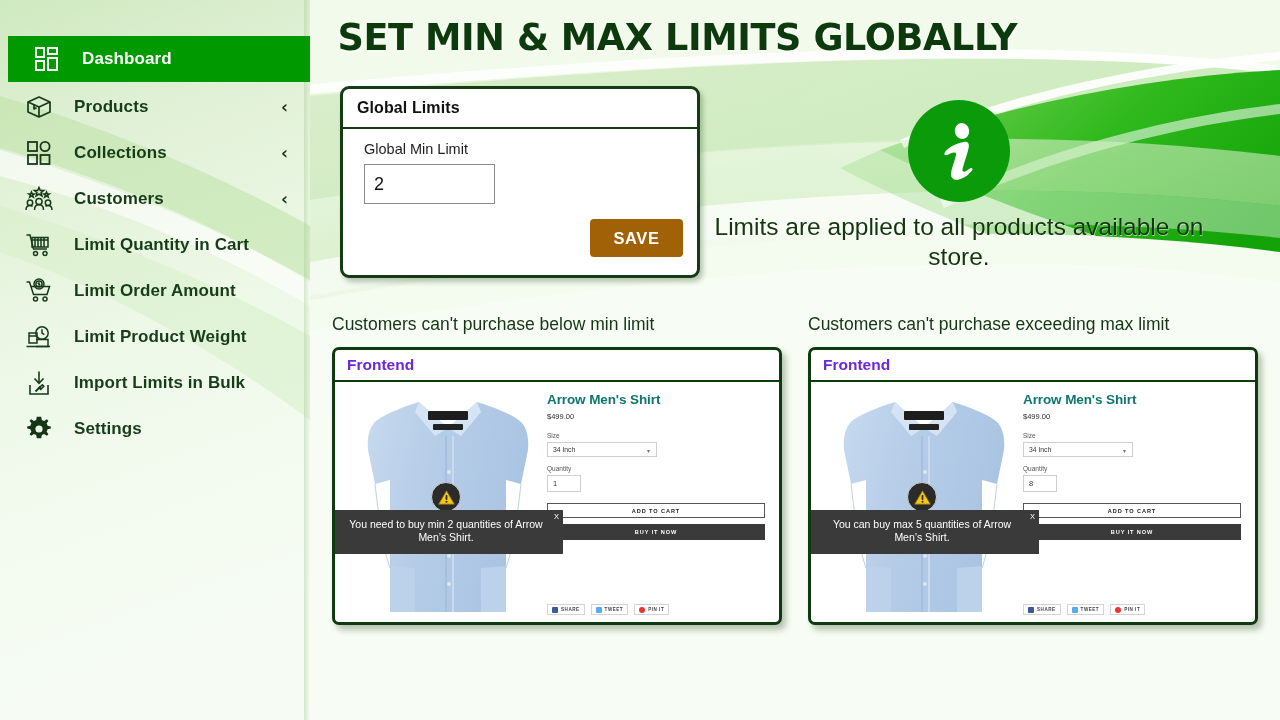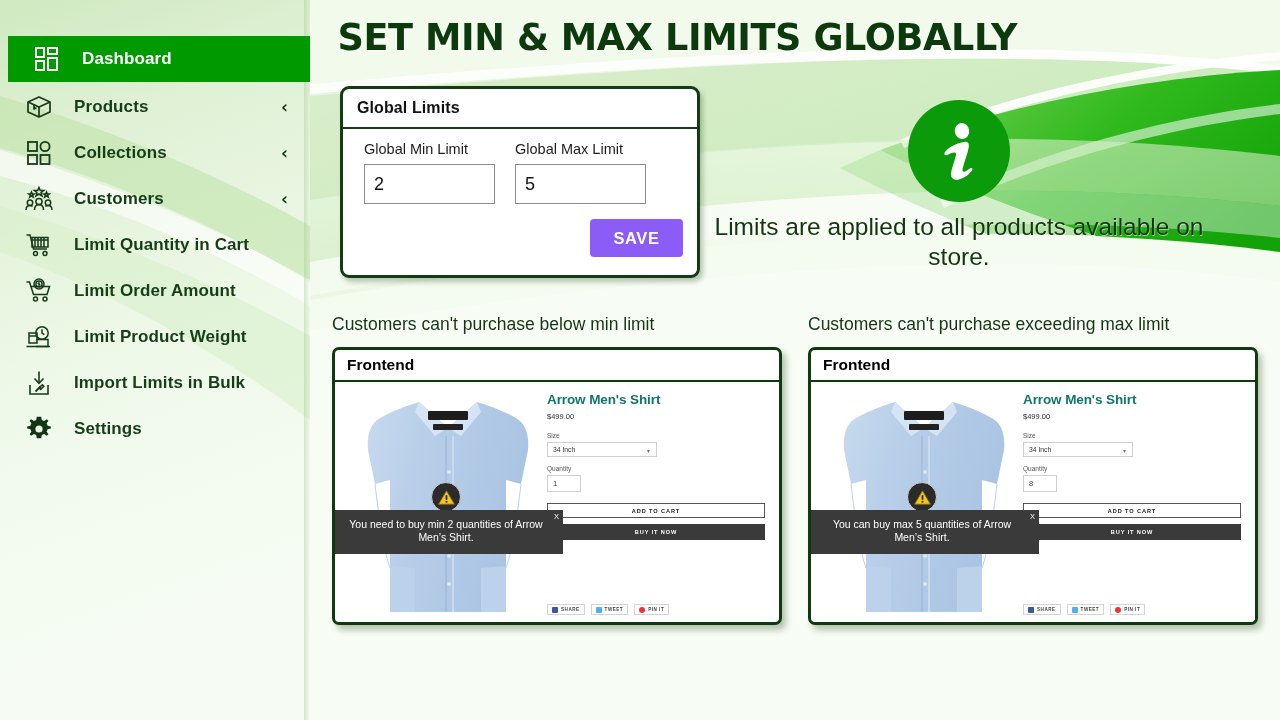--- a/index.html
+++ b/index.html
@@ -77,21 +77,21 @@
   .card-global-body { padding: 12px 14px 0 14px; display: flex; gap: 20px; margin-left: 7px; }
   .field-col { display: flex; flex-direction: column; width: 131px; }
   .field-label { font-size: 14.5px; color: #1d1d1d; margin-bottom: 7px; }
   .field-input {
     height: 40px; border: 1px solid #8b8b8b; background: #fff;
     font-size: 18px; color: #111; padding: 0 9px;
     font-family: "Liberation Sans", sans-serif;
   }
   .save-row { position: absolute; right: 14px; top: 130px; }
   .save-btn {
-    background: #8b5cf6; color: #fff; border: none; border-radius: 4px;
+    background: #a16207; color: #fff; border: none; border-radius: 4px;
     width: 93px; height: 38px; font-size: 16.5px; font-weight: 700;
     letter-spacing: 0.6px; cursor: pointer;
     font-family: "Liberation Sans", sans-serif;
   }
 
   
   .info-block {
     position: absolute; left: 700px; top: 100px; width: 518px;
     z-index: 6; text-align: center;
   }
@@ -120,21 +120,21 @@
     position: absolute; top: 347px; width: 450px; height: 278px;
     background: #ffffff; border: 3px solid #0f3a0f; border-radius: 7px;
     z-index: 6; overflow: hidden;
     box-shadow: 4px 5px 6px rgba(30,60,20,0.3);
   }
   .fe-panel.left  { left: 332px; }
   .fe-panel.right { left: 808px; }
   .fe-head {
     height: 32px; border-bottom: 2px solid #0f3a0f;
     display: flex; align-items: center; padding-left: 12px;
-    font-size: 15.5px; font-weight: 700; color: #000000;
+    font-size: 15.5px; font-weight: 700; color: #6d28d9;
   }
   .fe-body { position: relative; height: 241px; display: flex; }
 
   
   .prod-img { position: relative; width: 222px; height: 241px; }
   .shirt { position: absolute; left: 22px; top: 6px; width: 182px; height: 232px; }
 
   
   .prod-info { flex: 1 1 auto; padding: 10px 14px 0 6px; position: relative; }
   .prod-title { font-size: 13.5px; font-weight: 700; color: #0f766e; letter-spacing: -0.1px; }
@@ -378,24 +378,20 @@
   </nav>
 
   <h1 class="page-title">SET MIN &amp; MAX LIMITS GLOBALLY</h1>
 
   <section class="card-global">
     <div class="card-global-head">Global Limits</div>
     <div class="card-global-body">
       <div class="field-col">
         <label class="field-label">Global Min Limit</label>
         <input class="field-input" type="text" value="2" style="">
-      </div>
-      <div class="field-col">
-        <label class="field-label">Global Max Limit</label>
-        <input class="field-input" type="text" value="5" style="">
       </div>
     </div>
     <div class="save-row">
       <button class="save-btn">SAVE</button>
     </div>
   </section>
 
   <div class="info-block">
     <div class="info-badge">
       <svg width="58" height="66" viewBox="0 0 58 66">

